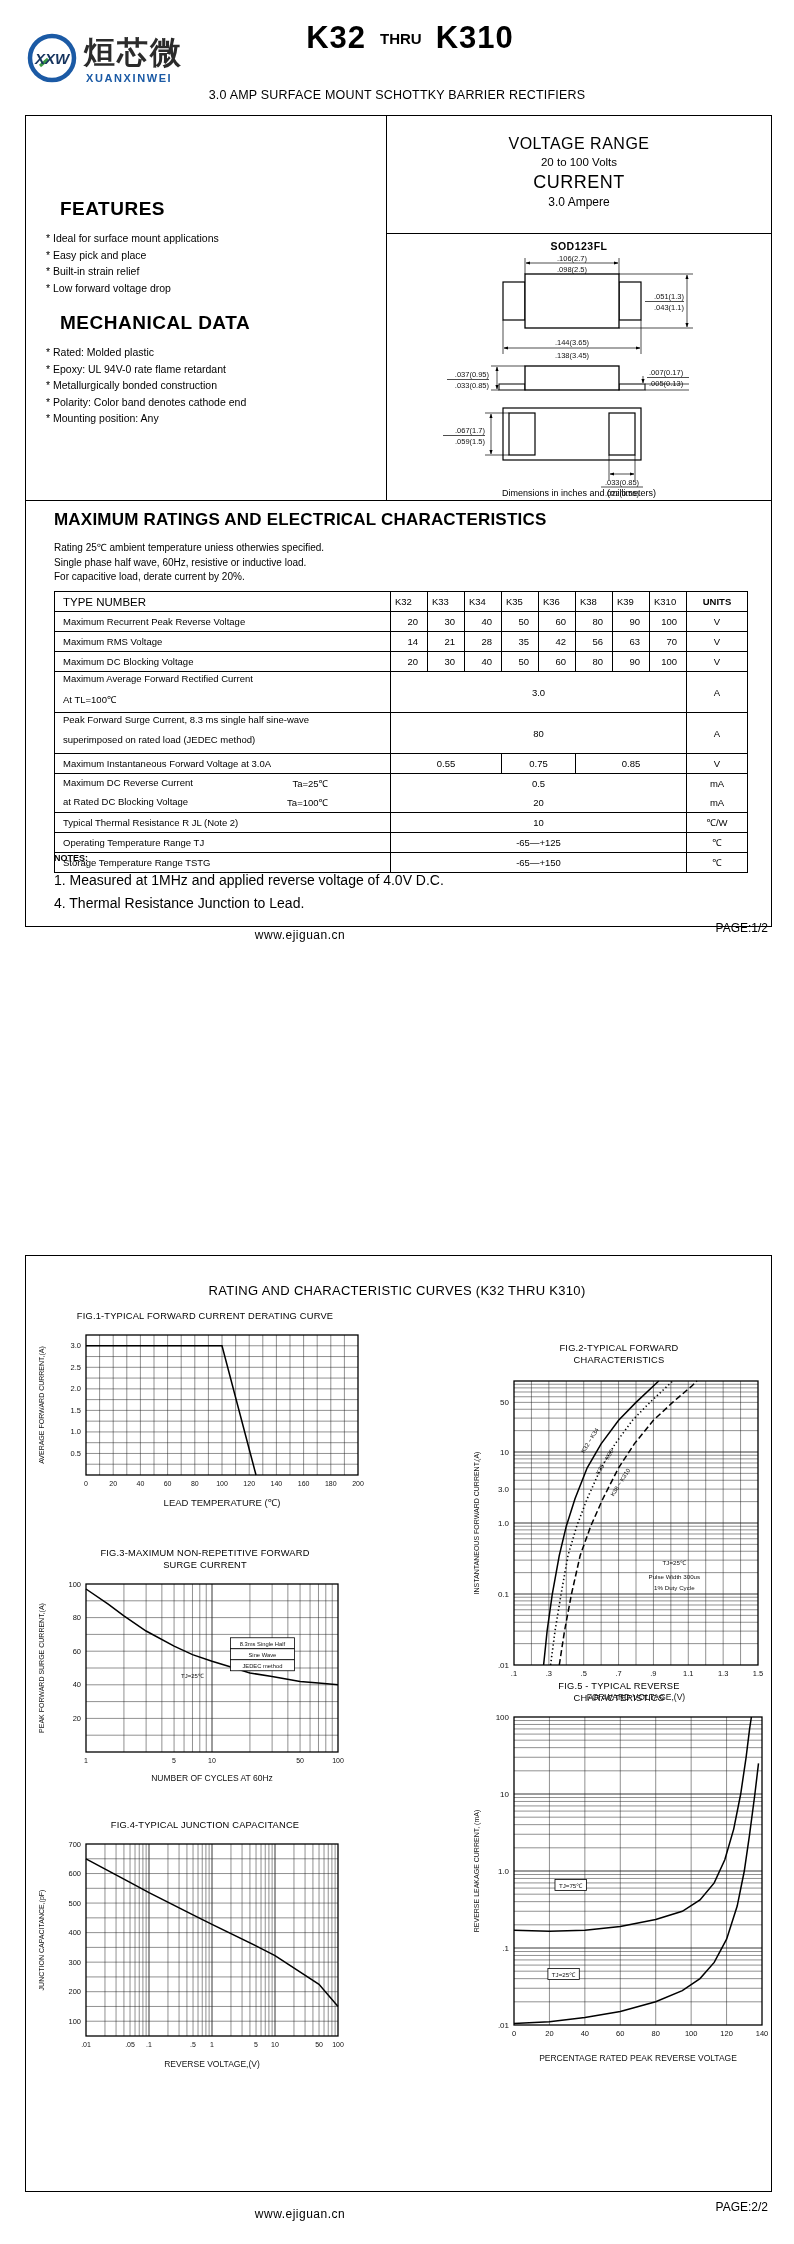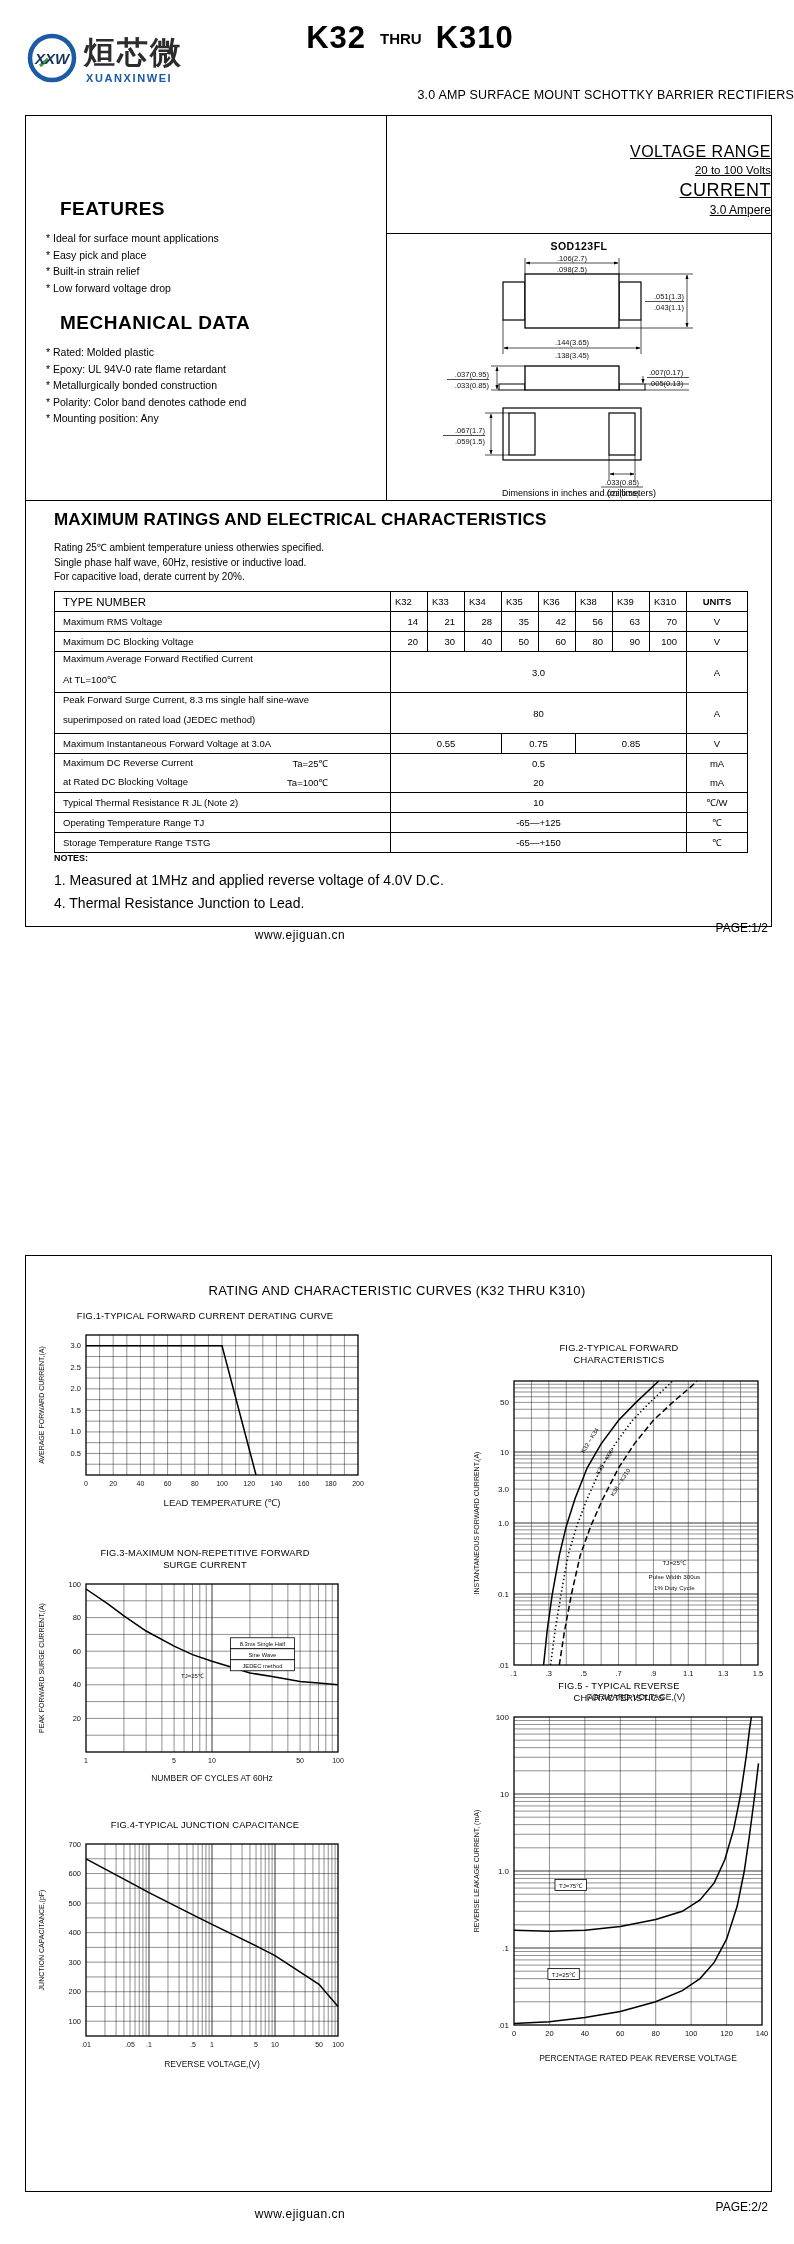--- a/index.html
+++ b/index.html
@@ -8,31 +8,31 @@
   .abs{position:absolute;}
   .page{position:absolute;left:0;width:794px;}
   
   .logo{left:26px;top:30px;width:160px;height:58px;}
   .logo-ring{position:absolute;left:0;top:2px;}
   .logo-cn{position:absolute;left:58px;top:2px;font-size:31px;font-weight:bold;color:#2b2b2b;letter-spacing:2px;font-family:"DejaVu Sans",sans-serif;}
   .logo-en{position:absolute;left:60px;top:42px;font-size:11px;font-weight:bold;color:#1b5aa5;letter-spacing:1.6px;}
   .ptitle{left:200px;top:20px;width:420px;text-align:center;white-space:nowrap;}
   .t-big{font-size:31px;font-weight:bold;letter-spacing:1px;}
   .t-thru{font-size:15px;font-weight:bold;margin:0 14px;position:relative;top:-4px;}
-  .subtitle{left:0;top:88px;width:794px;text-align:right;font-size:12.5px;letter-spacing:0.2px;}
+  .subtitle{left:0;top:88px;width:794px;text-align:center;font-size:12.5px;letter-spacing:0.2px;}
   
   .box{border:1.6px solid #000;background:#fff;}
   .box1{left:25px;top:115px;width:745px;height:385px;}
   .vline{position:absolute;left:360px;top:0;bottom:0;border-left:1.4px solid #000;}
   .hline-r{position:absolute;left:360px;right:0;top:117px;border-top:1.4px solid #000;}
   .feat-h{position:absolute;left:34px;top:82px;font-size:19px;font-weight:bold;letter-spacing:0.5px;}
   .feat-list{position:absolute;left:20px;top:114px;font-size:10.5px;line-height:16.5px;}
   .mech-h{position:absolute;left:34px;top:196px;font-size:19px;font-weight:bold;letter-spacing:0.5px;}
   .mech-list{position:absolute;left:20px;top:228px;font-size:10.5px;line-height:16.5px;}
-  .vr-cell{position:absolute;left:361px;top:16px;width:384px;height:117px;text-align:right;text-decoration:underline;}
+  .vr-cell{position:absolute;left:361px;top:8px;width:384px;height:117px;text-align:center;}
   .vr-l{margin-top:11px;font-size:16px;letter-spacing:0.5px;}
   .vr-v{margin-top:3px;font-size:11.5px;}
   .cu-l{margin-top:4px;font-size:18px;letter-spacing:0.5px;}
   .cu-v{margin-top:2px;font-size:12px;}
   .pkg-cell{position:absolute;left:361px;top:117px;width:384px;height:268px;}
   .pkg-name{position:absolute;left:0;top:7px;width:100%;text-align:center;font-size:10.5px;font-weight:bold;letter-spacing:0.5px;}
   .pkg-svg{position:absolute;left:0;top:21px;}
   .pkg-cap{position:absolute;left:0;bottom:3px;width:100%;text-align:center;font-size:9px;}
   .pd{font-size:7.5px;fill:#111;}
   
@@ -216,20 +216,34 @@
               <th>K34</th>
               <th>K35</th>
               <th>K36</th>
               <th>K38</th>
               <th>K39</th>
               <th>K310</th>
               <th class="units">UNITS</th>
             </tr>
           </thead>
         <tbody>
+            <tr>
+              <td class="lbl">
+                <div>Maximum Recurrent Peak Reverse Voltage</div>
+              </td>
+              <td class="val">20</td>
+              <td class="val">30</td>
+              <td class="val">40</td>
+              <td class="val">50</td>
+              <td class="val">60</td>
+              <td class="val">80</td>
+              <td class="val">90</td>
+              <td class="val">100</td>
+              <td class="unit">V</td>
+            </tr>
             <tr>
               <td class="lbl">
                 <div>Maximum RMS Voltage</div>
               </td>
               <td class="val">14</td>
               <td class="val">21</td>
               <td class="val">28</td>
               <td class="val">35</td>
               <td class="val">42</td>
               <td class="val">56</td>

